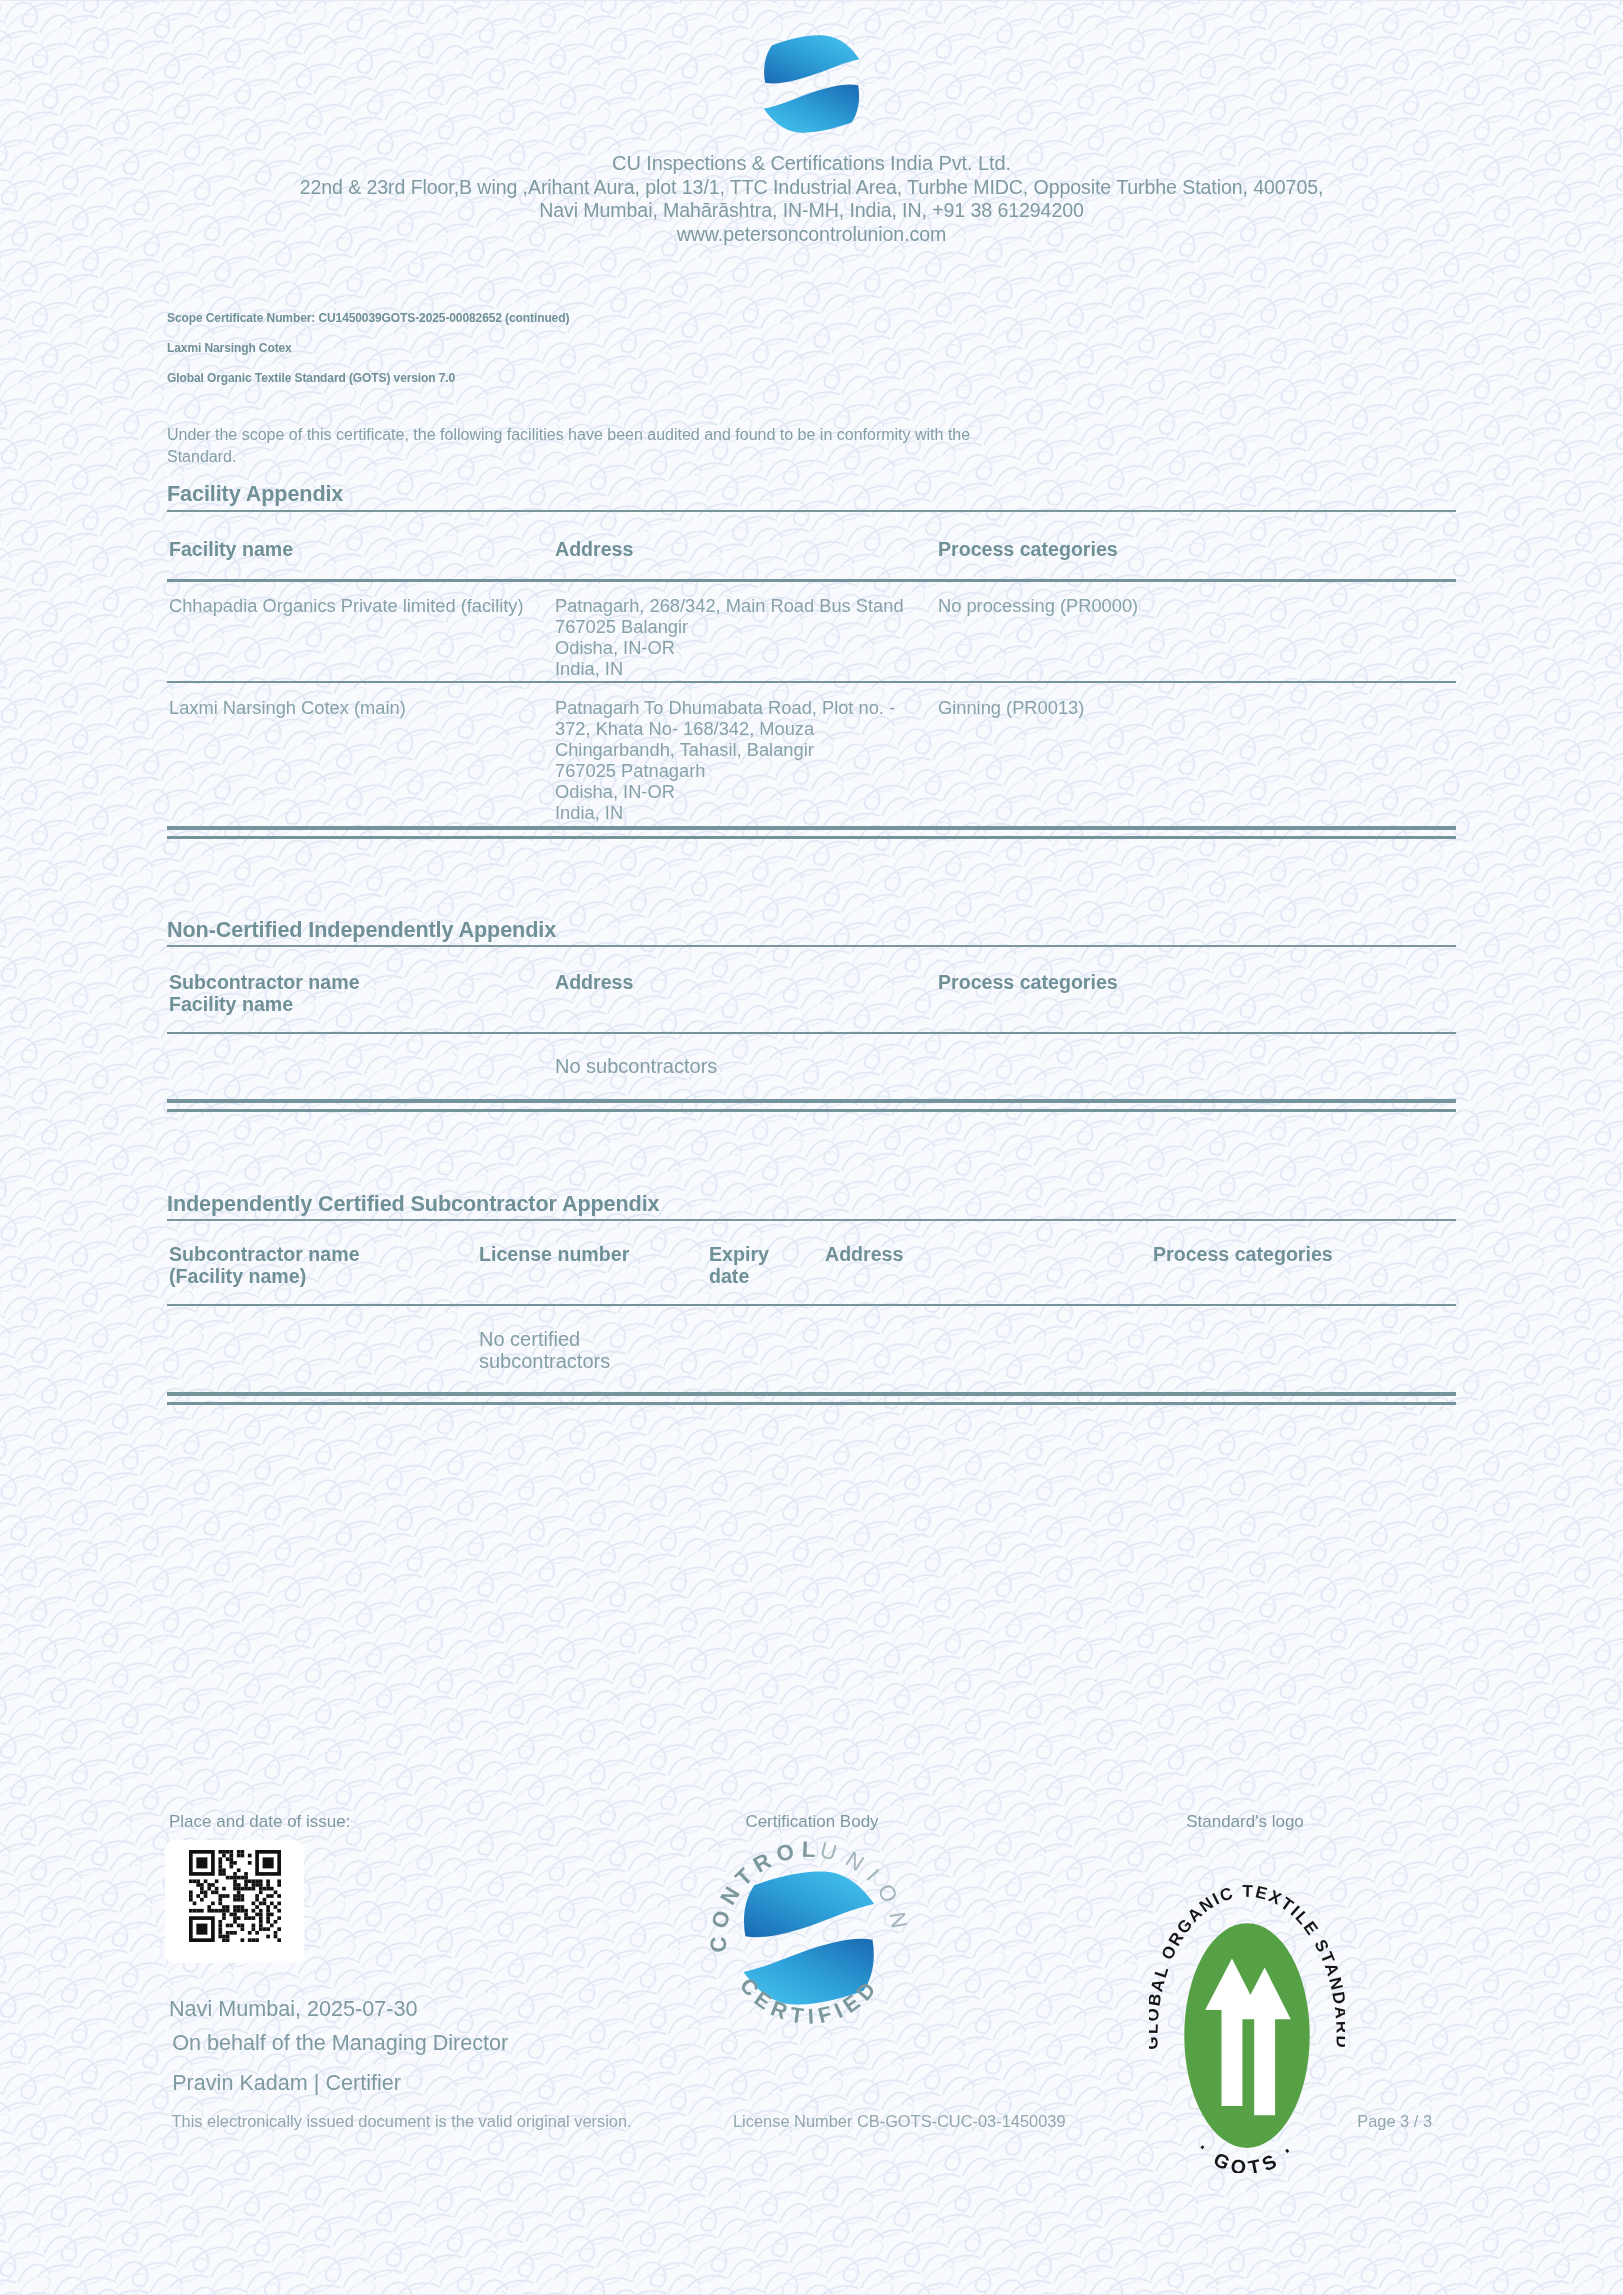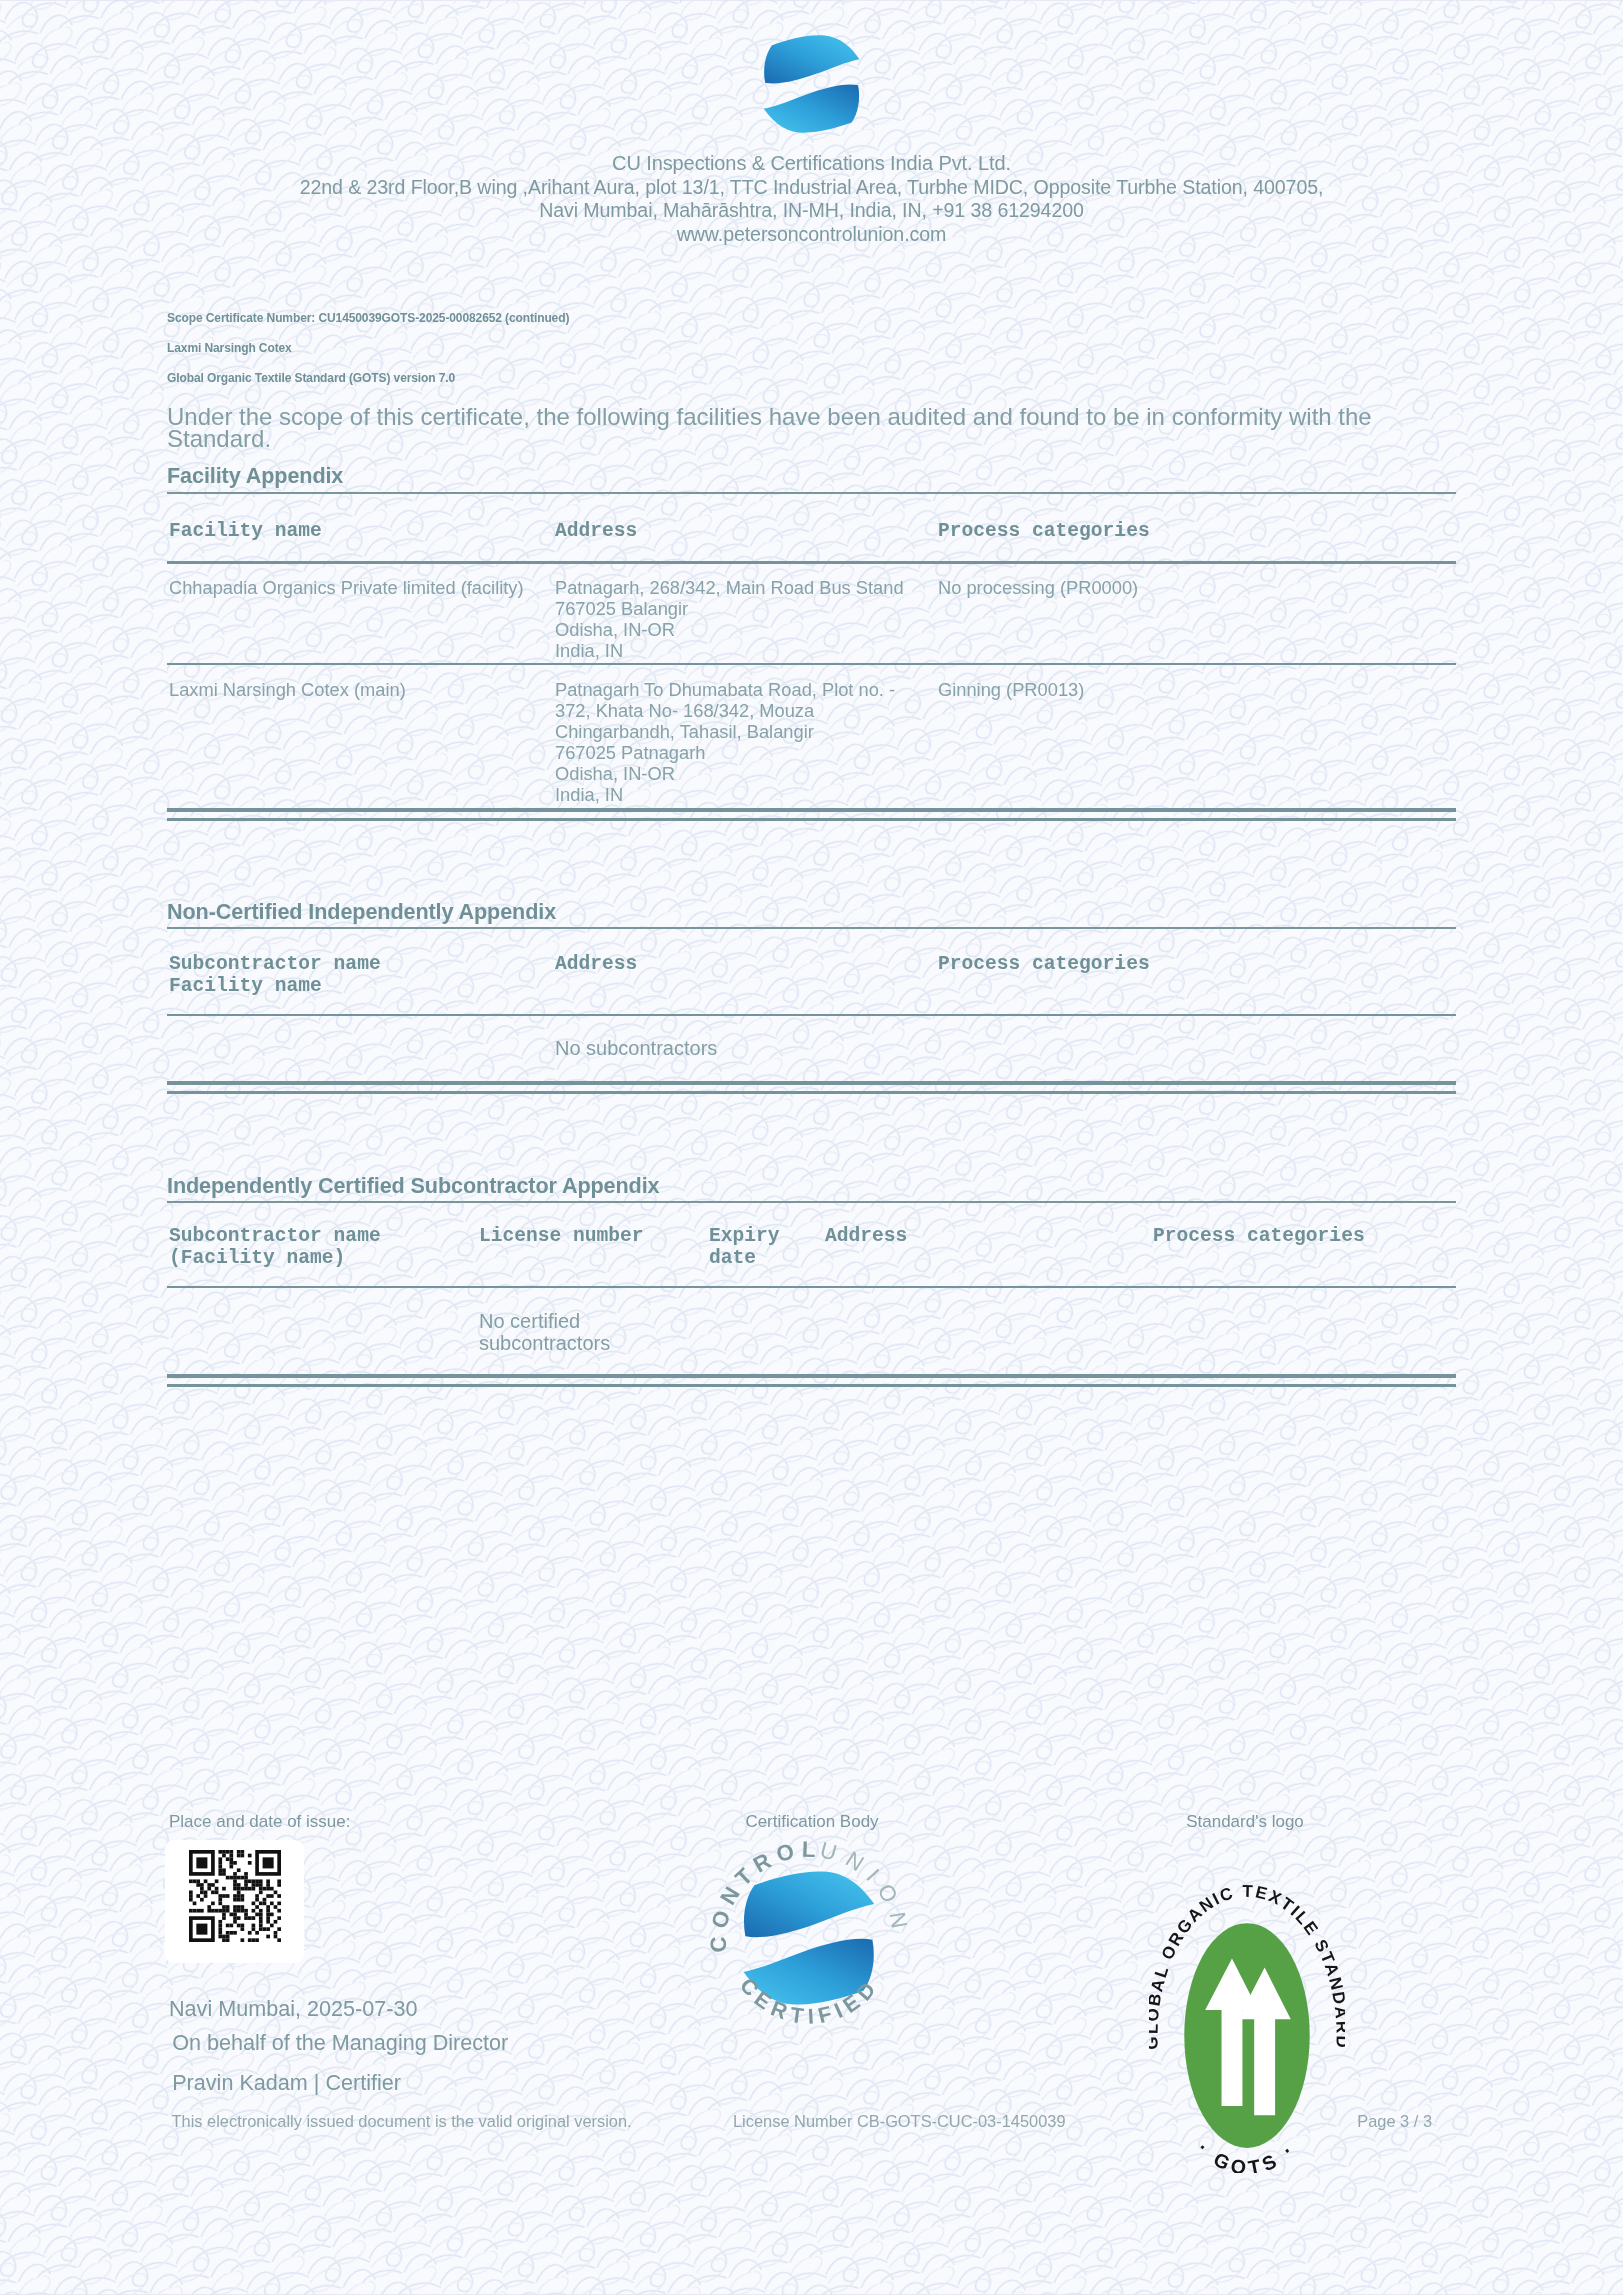--- a/index.html
+++ b/index.html
@@ -17,31 +17,31 @@
   .header { left:0; top:0; width:100%; text-align:center; }
   .hdr-logo { position:absolute; left:739px; top:25px; }
   .hdr-text { position:absolute; left:0; top:152px; width:100%; }
   .hdr-line { font-size:19.6px; line-height:23.6px; color:#7e9aa0; letter-spacing:-0.1px; }
   .hdr-line.company { font-size:20px; }
 
   
   .main { position:absolute; left:167px; top:298px; width:1289px; z-index:1; }
   .bold-line { font-weight:700; font-size:12px; line-height:30px; color:#6f9096; letter-spacing:-0.1px; }
   .scope-block { margin-top:5.2px; }
-  .intro { margin-top:13px; font-size:24px; line-height:21.6px; color:#839ea4; white-space:pre-line; }
+  .intro { margin-top:31px; font-size:16px; line-height:21.6px; color:#839ea4; white-space:pre-line; }
   h2.section { margin-top:15px; font-size:21.6px; line-height:23.6px; font-weight:700;
     color:#6f9096; padding-bottom:3.9px; border-bottom:2.6px solid #79969b; letter-spacing:-0.1px; }
   h2.section.gap2 { margin-top:79px; }
   h2.section.gap3 { margin-top:80px; }
 
   .grid3 { display:grid; grid-template-columns:386px 383px 520px; }
   .grid5 { display:grid; grid-template-columns:310px 230px 116px 328px 304px; }
   .thead { font-weight:700; font-size:19.6px; line-height:22px; color:#6f9096; }
   .t-facility .thead { padding:26px 0 19.6px 2px; border-bottom:3.3px solid #74939a; }
-  .thead > div { padding-right:13px; white-space:pre-line;font-family:Liberation Mono, monospace; }
+  .thead > div { padding-right:13px; white-space:pre-line; }
   .trow { font-size:18.3px; line-height:21px; color:#87a2a8; }
   .trow > div { padding-right:15.7px; white-space:pre-line; }
   .t-facility .trow.r1 { padding:13px 0 1.3px 2px; border-bottom:2.6px solid #74939a; }
   .t-facility .trow.r2 { padding:14.4px 0 2.6px 2px; }
   .double-rule { border-top:4.6px solid #74939a; border-bottom:3.3px solid #74939a; height:13px; }
   .t-nc .thead { padding:23.6px 0 17px 2px; border-bottom:2.6px solid #74939a; }
   .t-nc .empty-row, .t-ic .empty-row { font-size:20px; line-height:22px; color:#839ea4; }
   .t-nc .empty-row { padding:21px 0 22px 2px; }
   .t-ic .thead { padding:22px 0 17px 2px; border-bottom:2.6px solid #74939a; }
   .t-ic .empty-row { padding:22px 0 19.6px 2px; }

